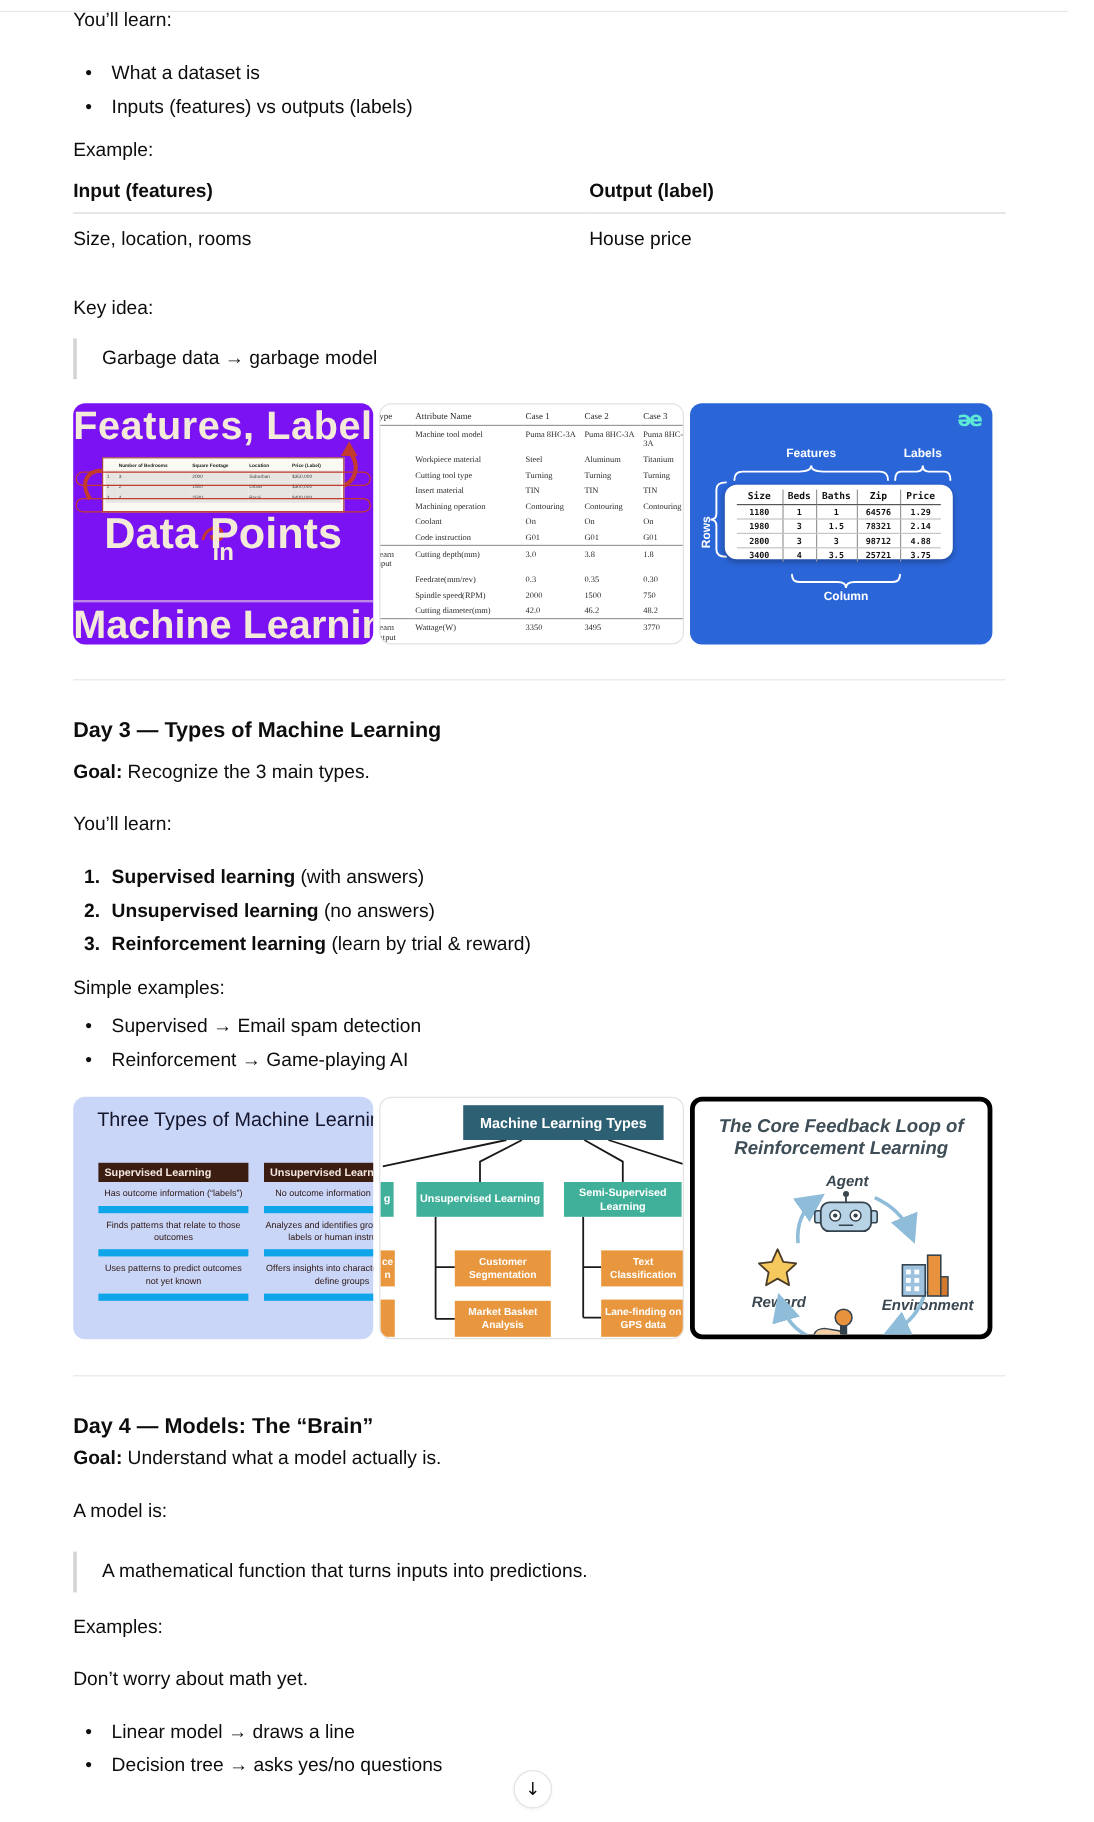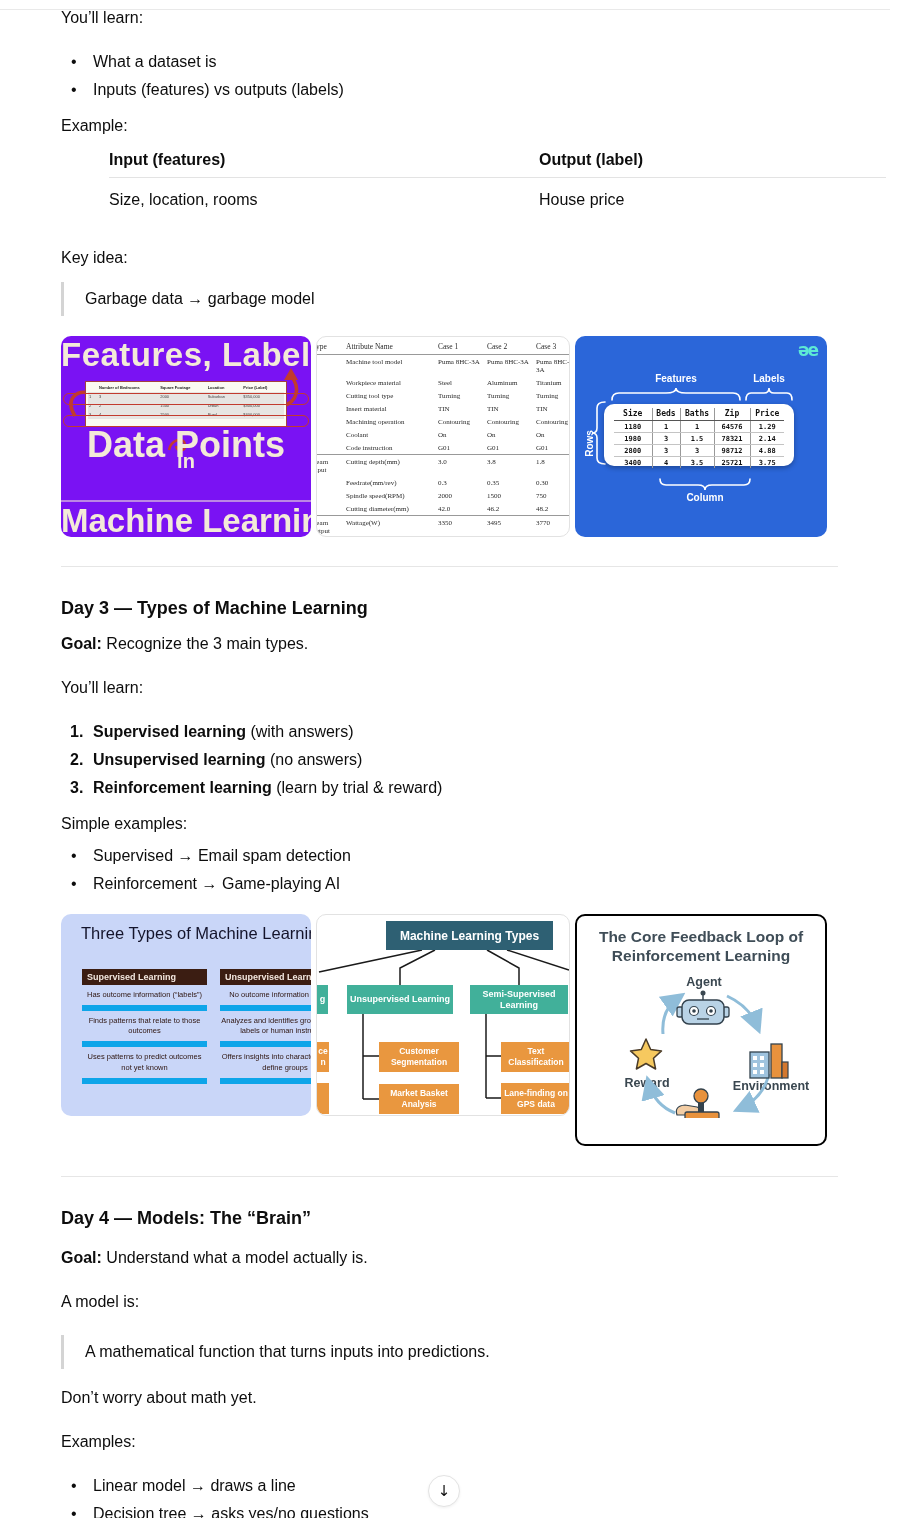--- a/index.html
+++ b/index.html
@@ -8,21 +8,21 @@
   .page { position:relative; width:912px; height:1518px; }
   .top-rule { position:absolute; top:9px; left:0; width:890px; height:1px; background:#e9e9e9; }
   .content { position:absolute; left:61px; top:0; width:777px; }
   p { font-size:16px; line-height:28px; }
   b { font-weight:700; }
   h3 { font-size:18px; line-height:27px; font-weight:700; color:#0d0d0d; }
   ul,ol { list-style:none; }
   li { position:relative; font-size:16px; line-height:28px; padding-left:32px; }
   ul li::before { content:"•"; position:absolute; left:10px; }
   ol li .num { position:absolute; left:9px; font-weight:700; }
-  table.io { width:777px; border-collapse:collapse; margin-top:8px;margin-left:48px; }
+  table.io { width:777px; border-collapse:collapse; margin-top:8px; }
   table.io th { text-align:left; font-size:16px; font-weight:700; line-height:16px;
     padding:4px 0 9px 0; border-bottom:1px solid #e3e3e3; }
   table.io td { font-size:16px; line-height:16px; padding:14px 0 8px 0; }
   .quote { border-left:3px solid #d4d4d4; padding:3px 0 3px 21px; }
   hr.rule { border:none; border-top:1px solid #e6e6e6; width:777px; }
   .thumb-row { display:flex; gap:5px; }
   .thumb { position:relative; border-radius:10px; overflow:hidden; flex:none; }
   .abs { position:absolute; }
 
   
@@ -83,21 +83,21 @@
   .t5 { width:254px; height:202px; background:#fff; border:1px solid #e2e2e2; }
   .t5 .root { left:69px; top:6px; width:167px; height:29px; background:#2e6073; color:#fff;
     font-weight:700; font-size:12px; display:flex; align-items:center; justify-content:center; }
   .t5 .branch { top:70px; height:29px; background:#41b09a; color:#fff; font-weight:700;
     font-size:9px; display:flex; align-items:center; justify-content:center; text-align:center;
     line-height:1.2; }
   .t5 .leaf { background:#e9973f; color:#fff; font-weight:700; font-size:8.5px; display:flex;
     align-items:center; justify-content:center; text-align:center; line-height:1.25; }
 
   
-  .t6 { width:252px; height:232px; background:#fff; border:2px solid #000000; }
+  .t6 { width:252px; height:202px; background:#fff; border:4px solid #000000;font-style:italic; }
   .t6 .tl { left:0; width:100%; text-align:center; font-weight:700; font-size:15.5px; color:#3f4d57; }
   .t6 .lab { font-weight:700; font-size:12.5px; color:#3a4750; text-align:center; }
 
   
   .scroll-btn { position:absolute; left:428px; top:1475px; width:32px; height:32px;
     border-radius:50%; background:#fff; border:1px solid #e3e3e3;
     box-shadow:0 1px 3px rgba(0,0,0,.06); display:flex; align-items:center; justify-content:center;
     font-size:15px; color:#0d0d0d; cursor:pointer; font-family:"DejaVu Sans", sans-serif; }
 </style>
 </head>
@@ -493,31 +493,31 @@
             <rect x="108" y="196" width="34" height="8" rx="2" fill="#e8923d" stroke="#33424d" stroke-width="1.3"></rect>
           </g>
         </svg>
       </div>
     </div>
 
     <hr class="rule" style="margin-top:30px">
 
     <h3 style="margin-top:28px">Day 4 — Models: The “Brain”</h3>
 
-    <p style="margin-top:12px"><b>Goal:</b><span> Understand what a model actually is.</span></p>
+    <p style="margin-top:0"><b>Goal:</b><span> Understand what a model actually is.</span></p>
 
     <p style="margin-top:16px">A model is:</p>
 
     <div class="quote" style="margin-top:19px">
       <p>A mathematical function that turns inputs into predictions.</p>
     </div>
 
+    <p style="margin-top:16px">Examples:</p>
+
     <p style="margin-top:15px">Don’t worry about math yet.</p>
-
-    <p style="margin-top:16px">Examples:</p>
 
     <ul style="margin-top:16px">
       <li>Linear model → draws a line</li>
       <li>Decision tree → asks yes/no questions</li>
     </ul>
 
   </div>
 
   <div class="scroll-btn">
     <span>↓</span>

